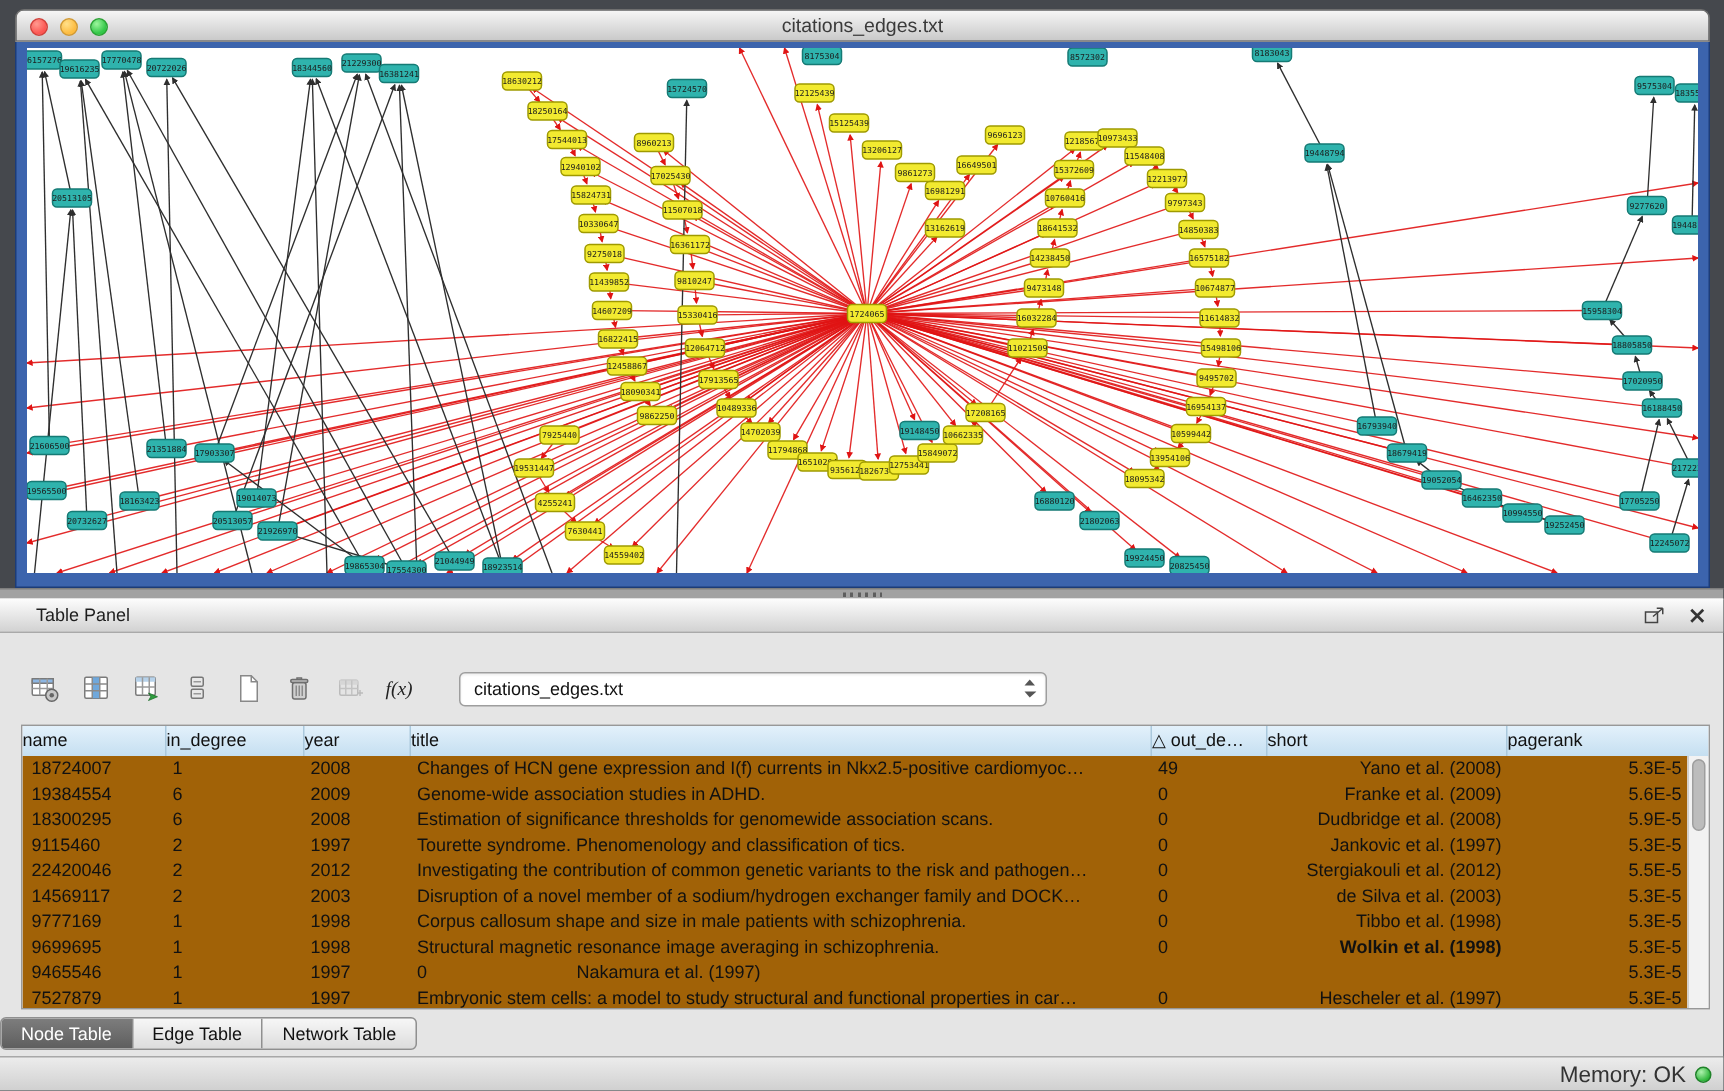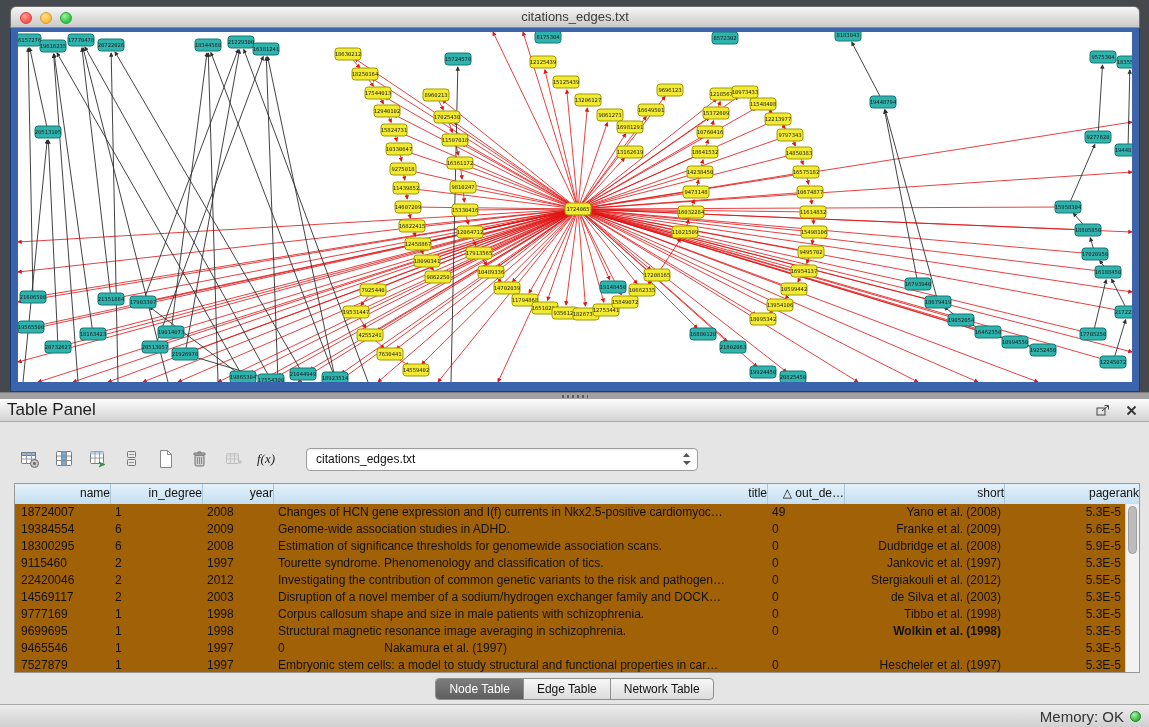--- a/index.html
+++ b/index.html
@@ -38,55 +38,55 @@
   
   .divider{position:absolute;left:0;top:392px;width:1149px;height:7px;background:#a2a2a2;border-top:1px solid #7e7e7e;}
   .divider .grip{
     position:absolute;left:50%;top:2px;width:26px;height:3px;margin-left:-13px;
     background:repeating-linear-gradient(90deg,#5e5e5e 0 2px,transparent 2px 5px);
   }
 
   
   .table-panel{position:absolute;left:0;top:399px;width:1149px;bottom:0;background:#e5e5e5;}
   .panel-header{height:22px;background:linear-gradient(#fdfdfd,#d2d2d2);border-bottom:1px solid #a9a9a9;position:relative;}
-  .panel-title{font-size:17px;color:#1e1e1e;line-height:22px;padding-left:7px;}
+  .panel-title{font-size:12px;color:#1e1e1e;line-height:22px;padding-left:24px;}
   .panel-actions{position:absolute;right:10px;top:0;height:22px;display:flex;align-items:center;gap:12px;}
   .pa-btn{width:16px;height:16px;display:flex;align-items:center;justify-content:center;background:transparent;border:none;padding:0;}
 
   .toolbar{display:flex;align-items:center;margin:22px 0 0 16px;height:30px;gap:6px;}
   .tbtn{width:28px;height:26px;background:transparent;border:none;padding:0;display:flex;align-items:center;justify-content:center;}
   .combo{
     margin-left:18px;width:392px;height:23px;box-sizing:border-box;
     background:#fff;border:1px solid #9e9e9e;border-radius:4px;
     display:flex;align-items:center;justify-content:space-between;
     padding:0 6px 0 9px;box-shadow:inset 0 1px 2px rgba(0,0,0,.08);
   }
   .combo-label{font-size:12px;color:#111;}
 
   .table-wrap{
     margin:9px 9px 0 14px;height:190px;box-sizing:border-box;
     background:#fff;border:1px solid #989898;position:relative;overflow:hidden;
   }
   .thead{display:flex;height:20px;background:linear-gradient(#e3f1fb,#c5dff1);border-bottom:1px solid #9fbdd1;}
   .th{
-    box-sizing:border-box;font-size:12px;color:#111;line-height:19px;text-align:right;
+    box-sizing:border-box;font-size:12px;color:#111;line-height:19px;text-align:left;
     border-right:1px solid #aac8dc;overflow:hidden;white-space:nowrap;
   }
   .th.fx{flex:1;border-right:none;}
   .tbody{position:absolute;top:20px;left:0;right:14px;bottom:0;overflow:hidden;background:#a16207;}
   .tr{display:flex;height:17px;line-height:17px;}
   .td{box-sizing:border-box;font-size:12px;color:#111;padding:0 4px;overflow:hidden;white-space:nowrap;}
   .td:first-child{padding-left:6px;}
   .al-left{text-align:left;}
   .al-center{text-align:right;}
   .td.fx{flex:1;text-align:right;}
   .scrollbar{position:absolute;top:20px;right:0;bottom:0;width:14px;background:#f2f2f2;border-left:1px solid #cfcfcf;box-sizing:border-box;}
   .thumb{position:absolute;top:2px;left:2px;width:9px;height:48px;border-radius:5px;background:#bcbcbc;border:1px solid #9e9e9e;box-sizing:border-box;}
 
-  .tabs{display:flex;justify-content:center;margin-top:5px;}
+  .tabs{display:flex;margin-top:5px;}
   .tabgroup{display:flex;border:1px solid #8f8f8f;border-radius:4px;overflow:hidden;background:linear-gradient(#f7f7f7,#dcdcdc);}
   .tab{font-size:12px;padding:2px 13px;color:#111;border-right:1px solid #8f8f8f;line-height:16px;}
   .tab:last-child{border-right:none;}
   .tab.active{background:linear-gradient(#7d7d7d,#5e5e5e);color:#fff;}
 
   .statusbar{
     position:absolute;left:0;right:0;bottom:0;height:22px;
     background:linear-gradient(#ececec,#d0d0d0);border-top:1px solid #a8a8a8;
     display:flex;align-items:center;justify-content:flex-end;gap:6px;padding-right:8px;
   }

